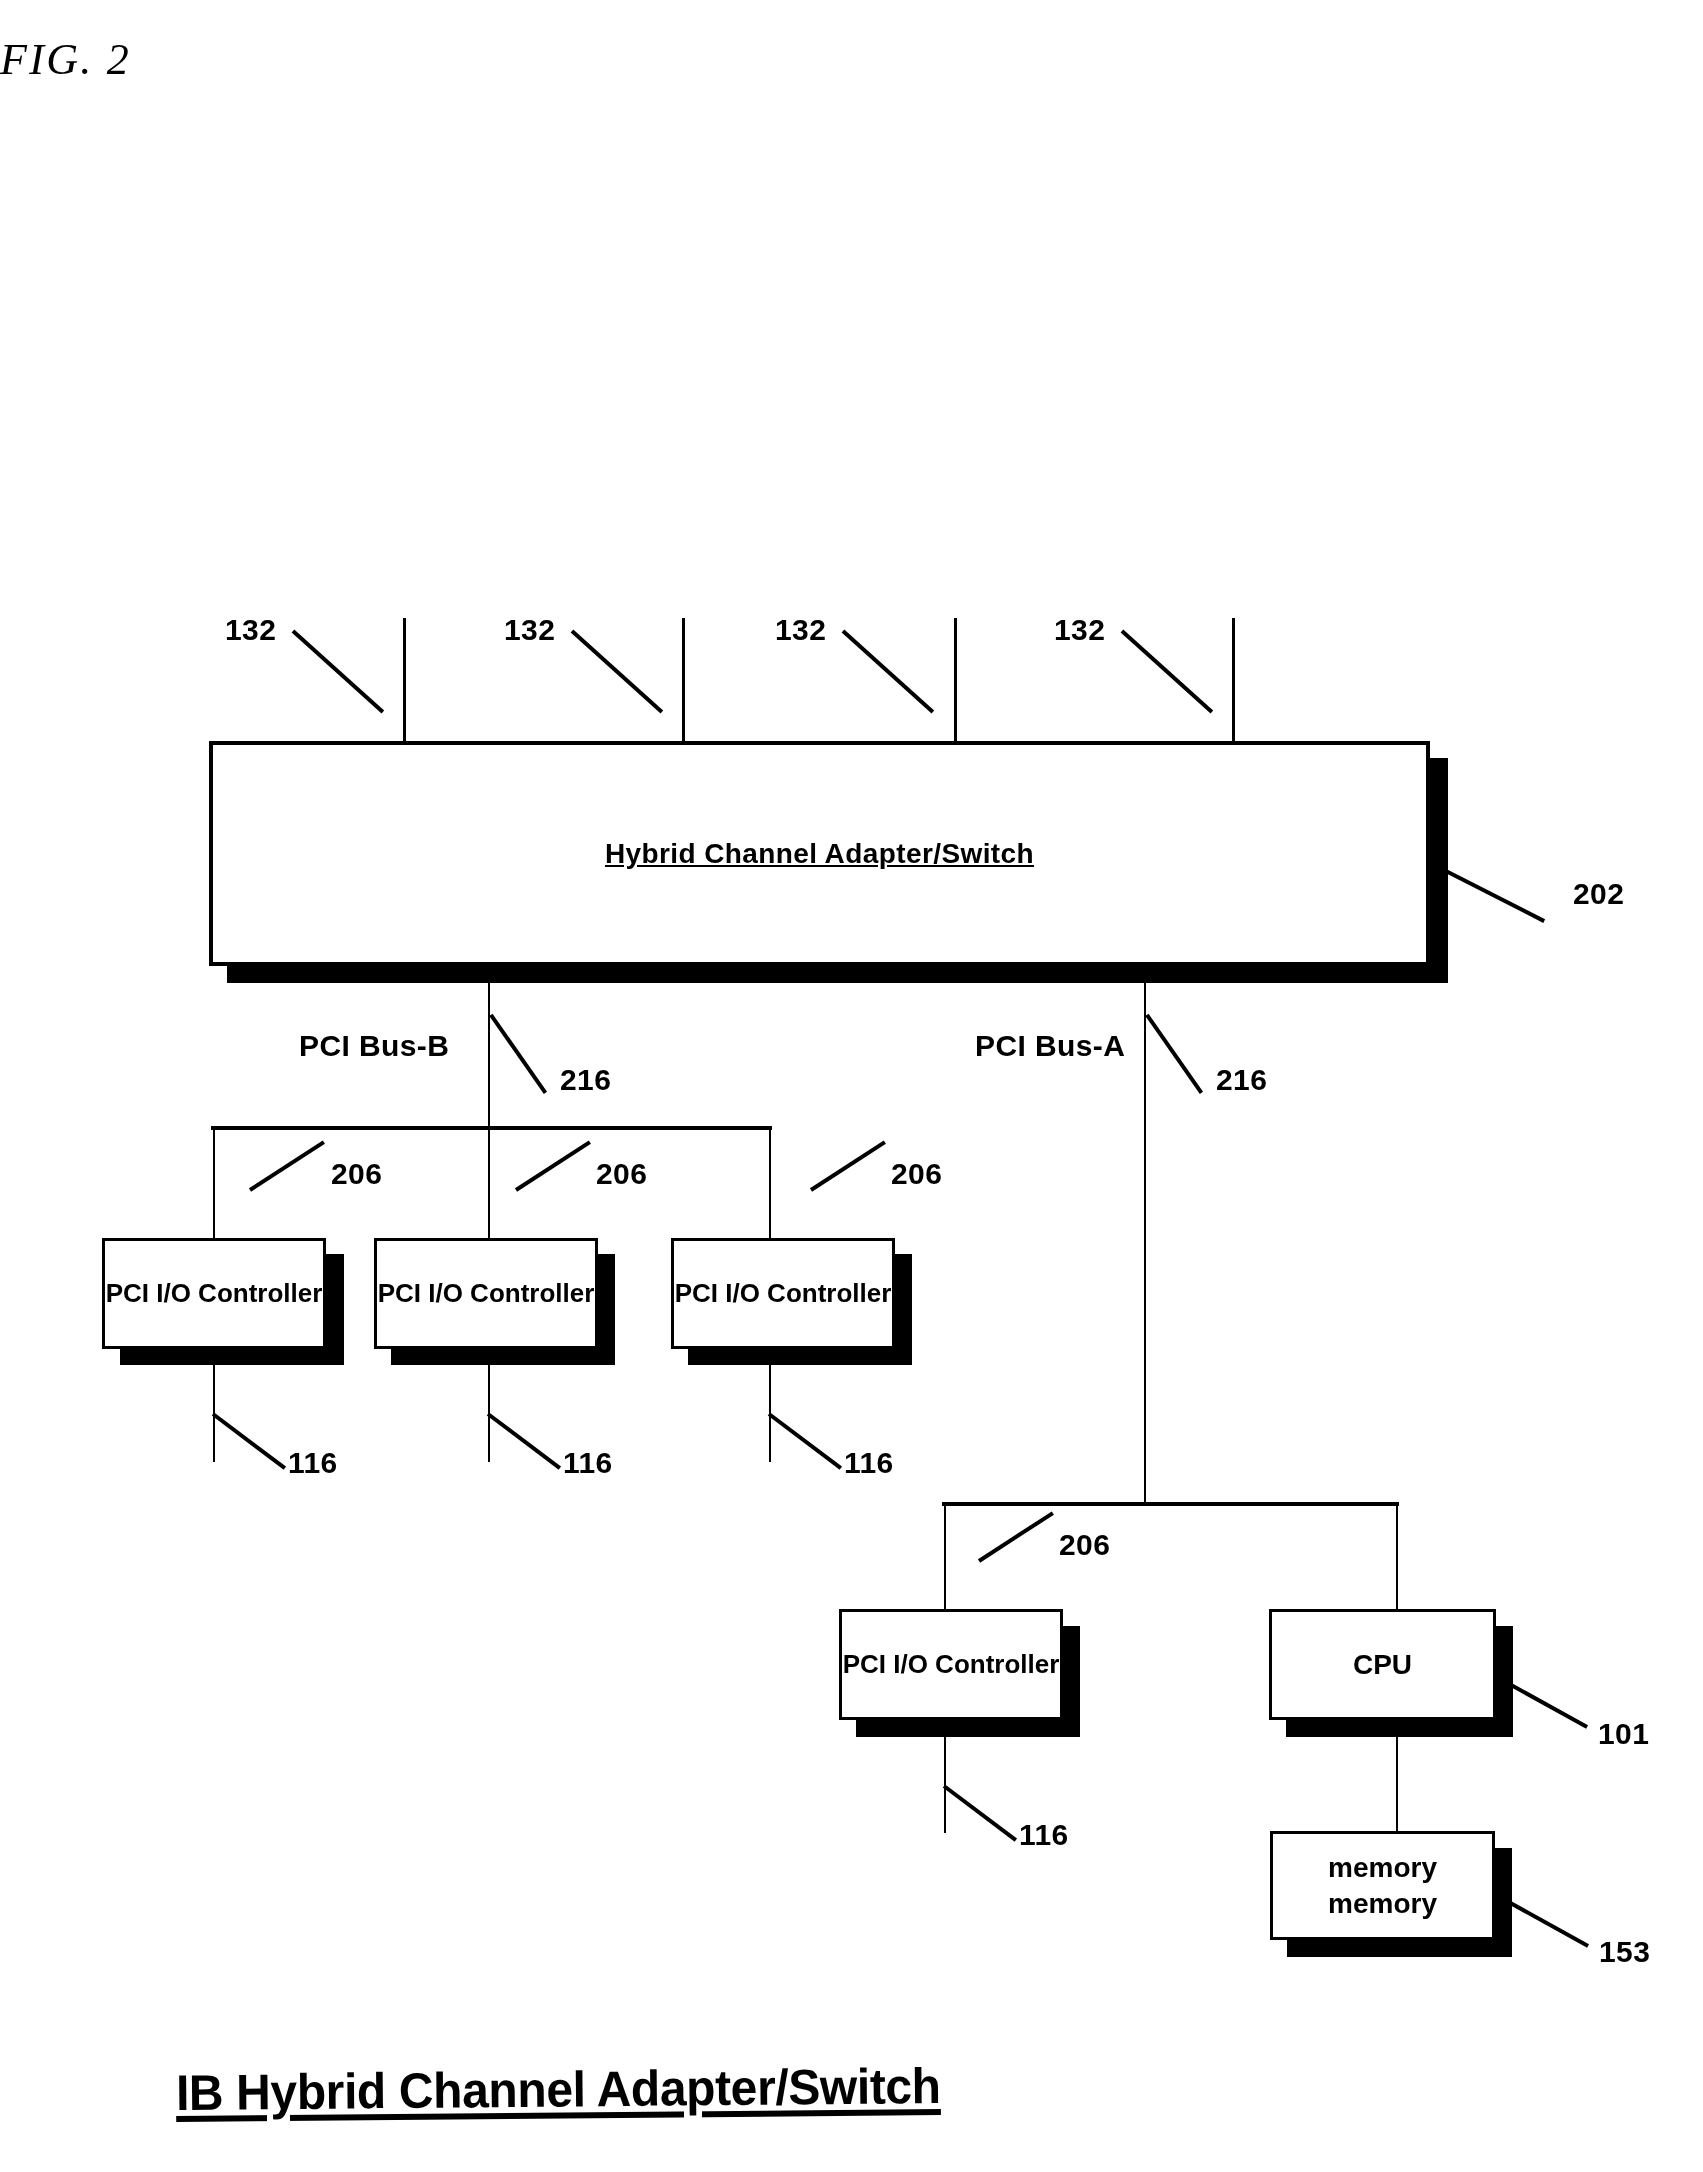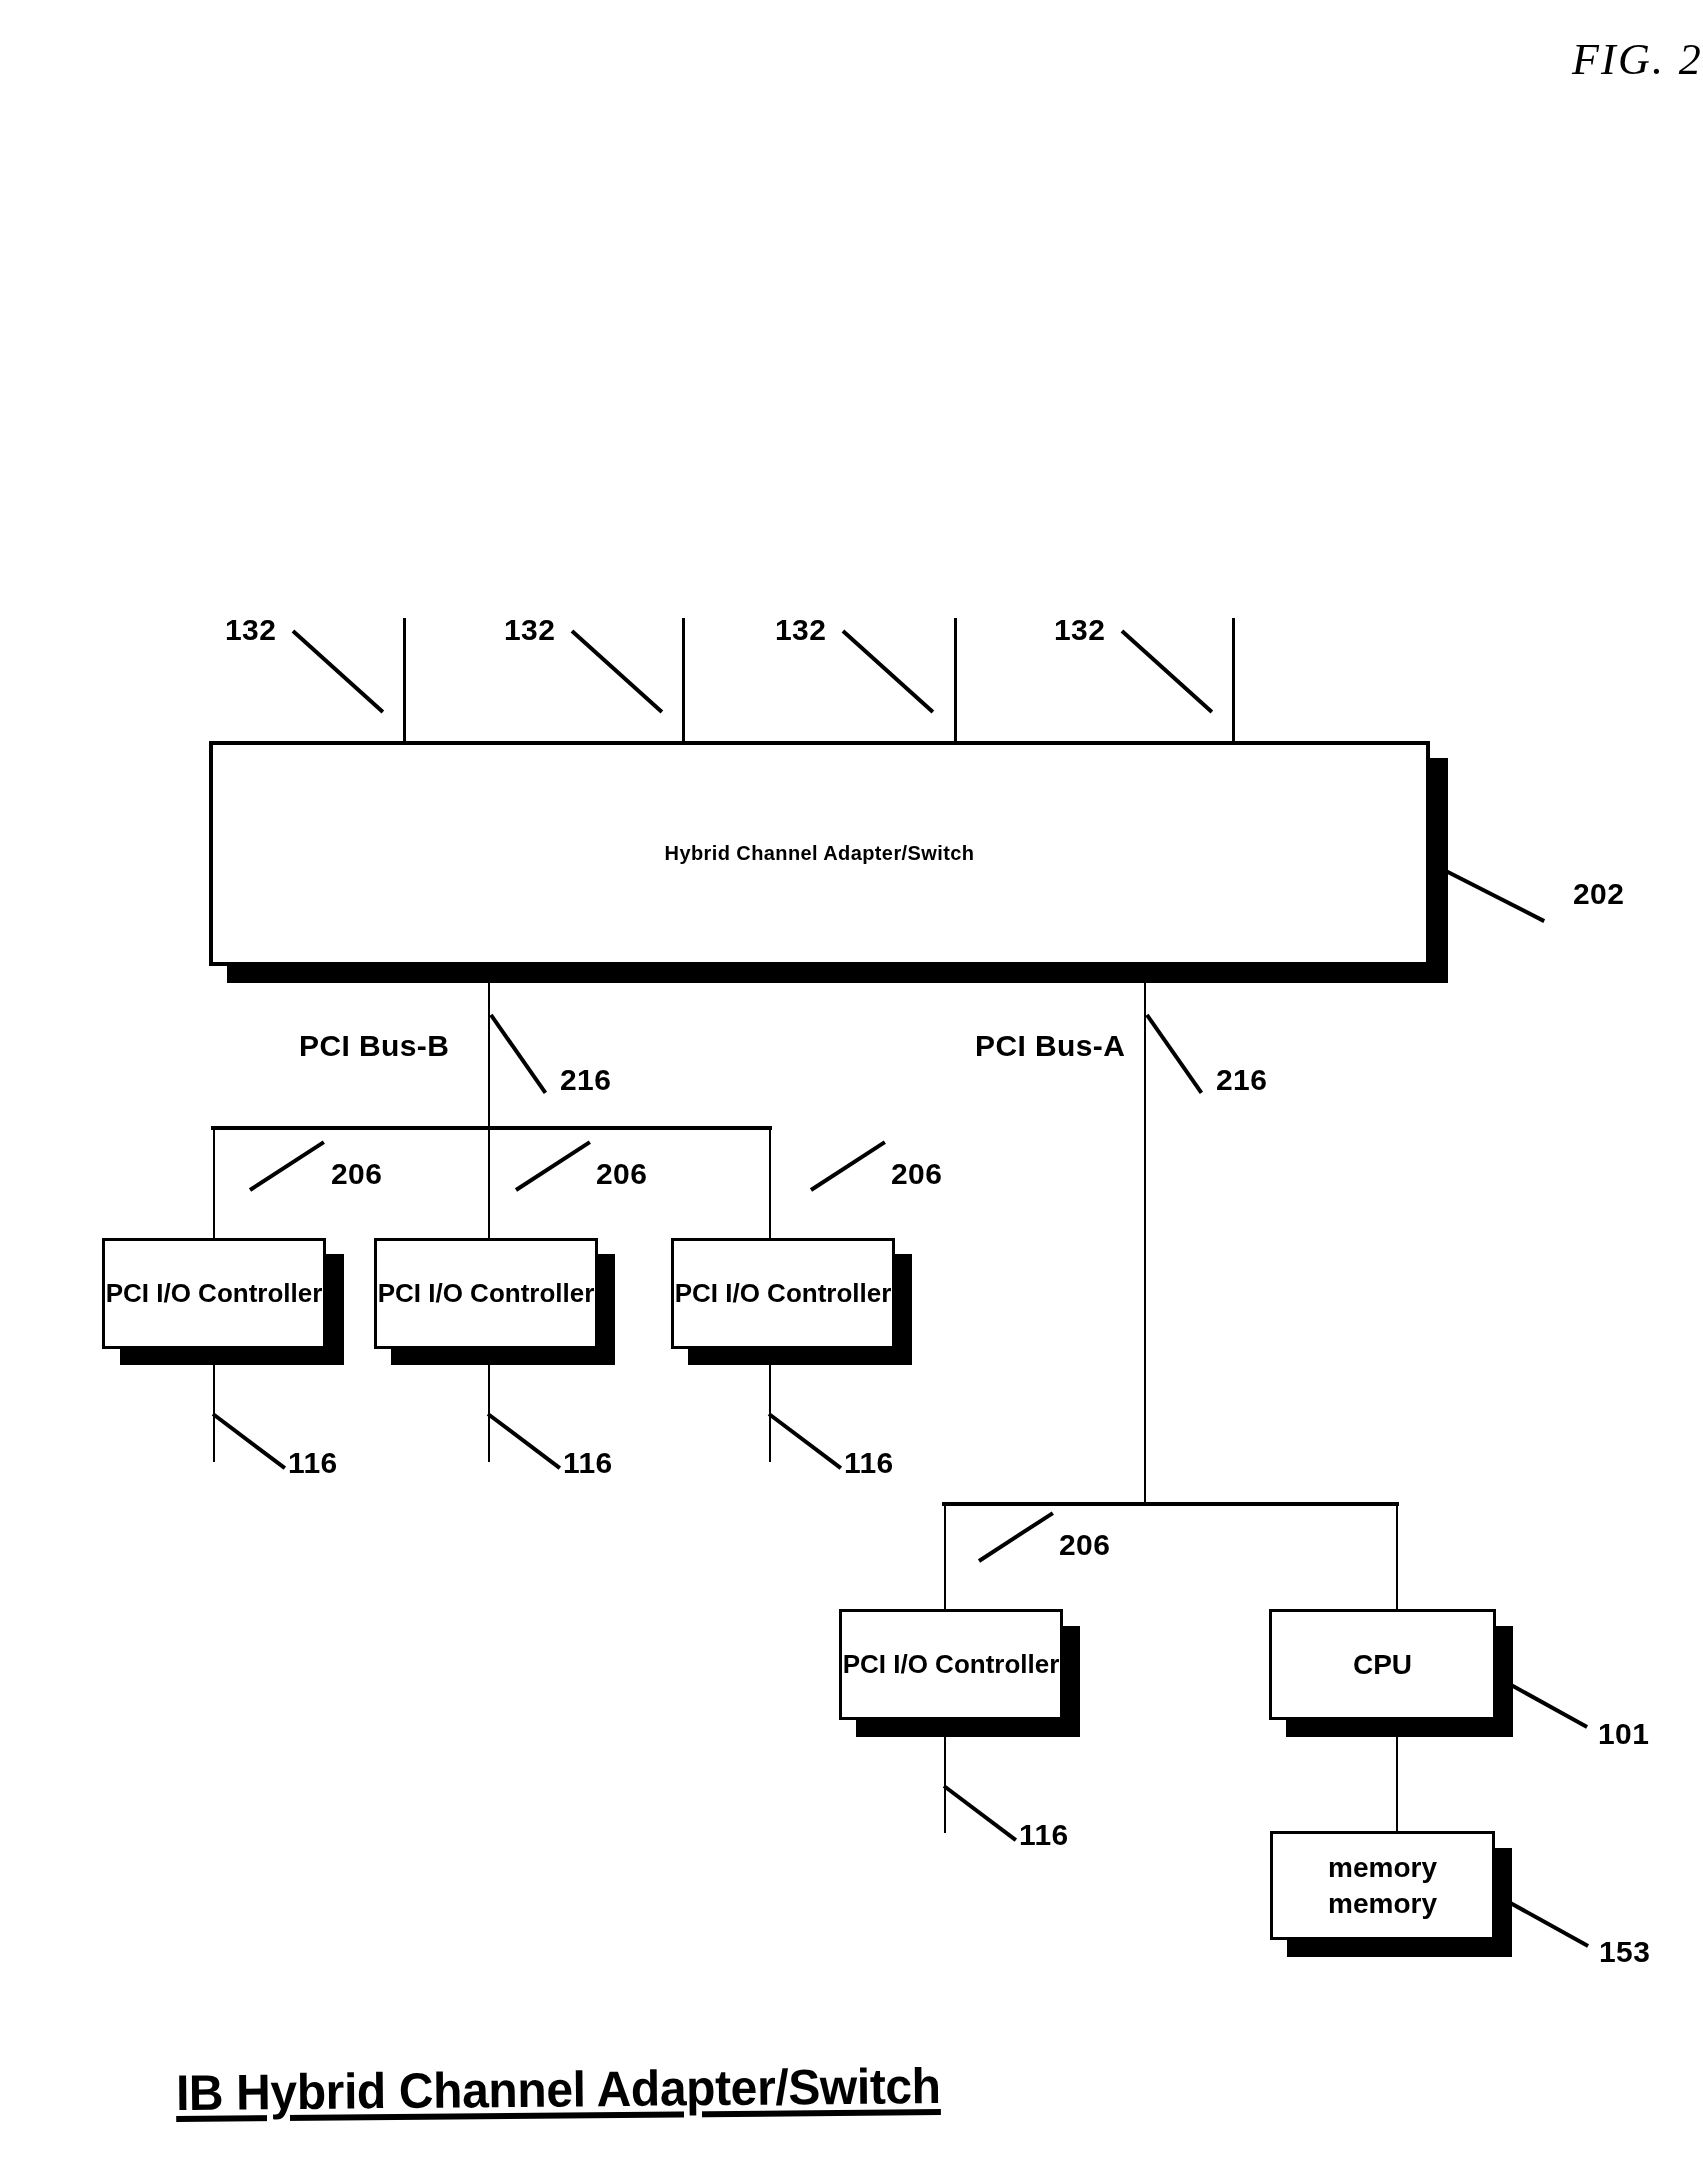--- a/index.html
+++ b/index.html
@@ -4,21 +4,21 @@
 <title>FIG. 2 — IB Hybrid Channel Adapter/Switch</title>
 <style>
   html,body{margin:0;padding:0;background:#ffffff;}
   body{width:1703px;height:2172px;position:relative;overflow:hidden;
        font-family:"Liberation Sans","DejaVu Sans",sans-serif;color:#000;}
 
   #stage{position:absolute;left:0;top:0;width:1703px;height:2172px;}
 
   
   .fig-title{
-    position:absolute;left:0;top:34px;width:1703px;text-align:right;
+    position:absolute;left:0;top:34px;width:1703px;text-align:left;
     font-family:"Liberation Serif","DejaVu Serif",serif;
     font-style:italic;font-size:44px;letter-spacing:2.3px;font-weight:400;
   }
 
   
   .caption{
     position:absolute;left:176px;top:2064px;
     font-family:"Liberation Sans","DejaVu Sans",sans-serif;
     font-weight:bold;font-size:50px;letter-spacing:-0.4px;
     text-decoration:underline;text-decoration-thickness:5.5px;
@@ -38,21 +38,21 @@
   .box-label{
     position:absolute;left:0;top:0;width:100%;height:100%;
     display:flex;align-items:center;justify-content:center;
     text-align:center;font-weight:bold;line-height:1.28;
     letter-spacing:0px;
   }
 
   
   #main-box{left:209px;top:741px;width:1221px;height:225px;border-width:4.7px;}
   #main-box-shadow{left:227px;top:758px;width:1221px;height:225px;}
-  #main-box .box-label{font-size:20px;font-weight:bold;letter-spacing:0.4px;}
+  #main-box .box-label{font-size:28px;font-weight:bold;letter-spacing:0.4px;text-decoration:underline;}
 
   
   .ctrl{width:224px;height:111px;}
   .ctrl .box-label{font-size:26px;}
   .ctrl-shadow{width:224px;height:111px;}
 
   #cpu-box{left:1269px;top:1609px;width:227px;height:111px;text-decoration:underline;}
   #cpu-box-shadow{left:1286px;top:1626px;width:227px;height:111px;}
   #cpu-box .box-label{font-size:28px;}
 

